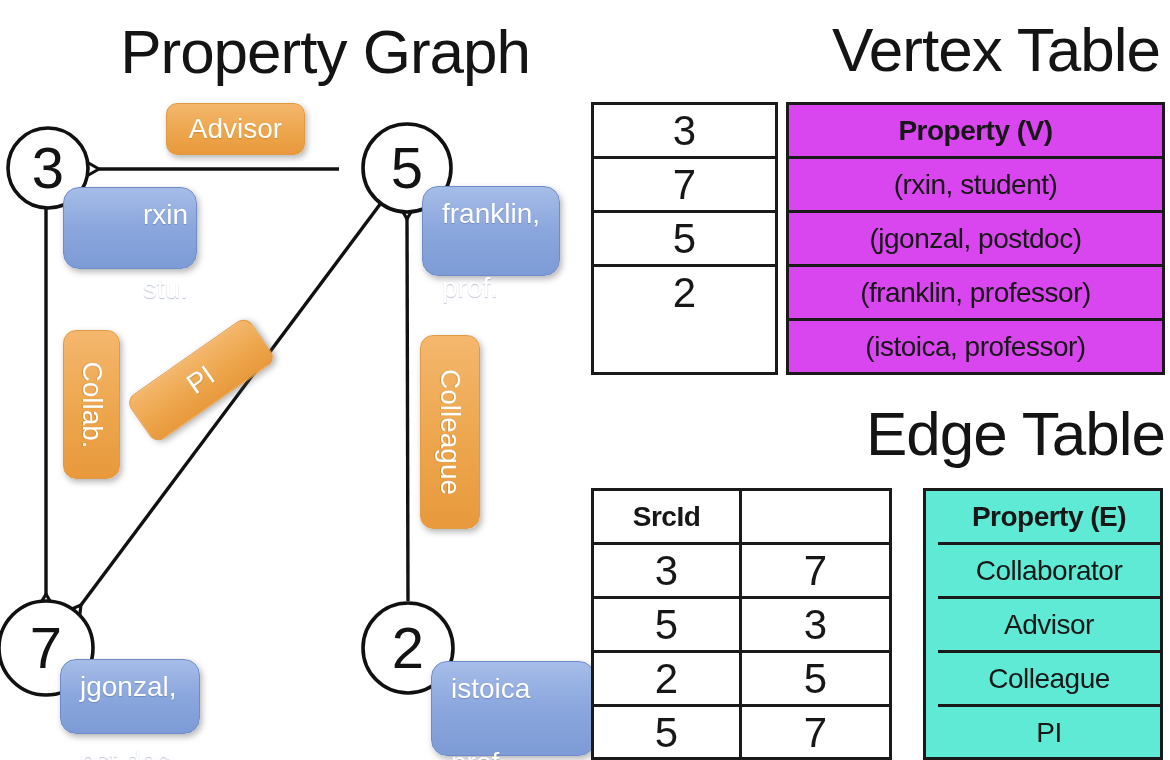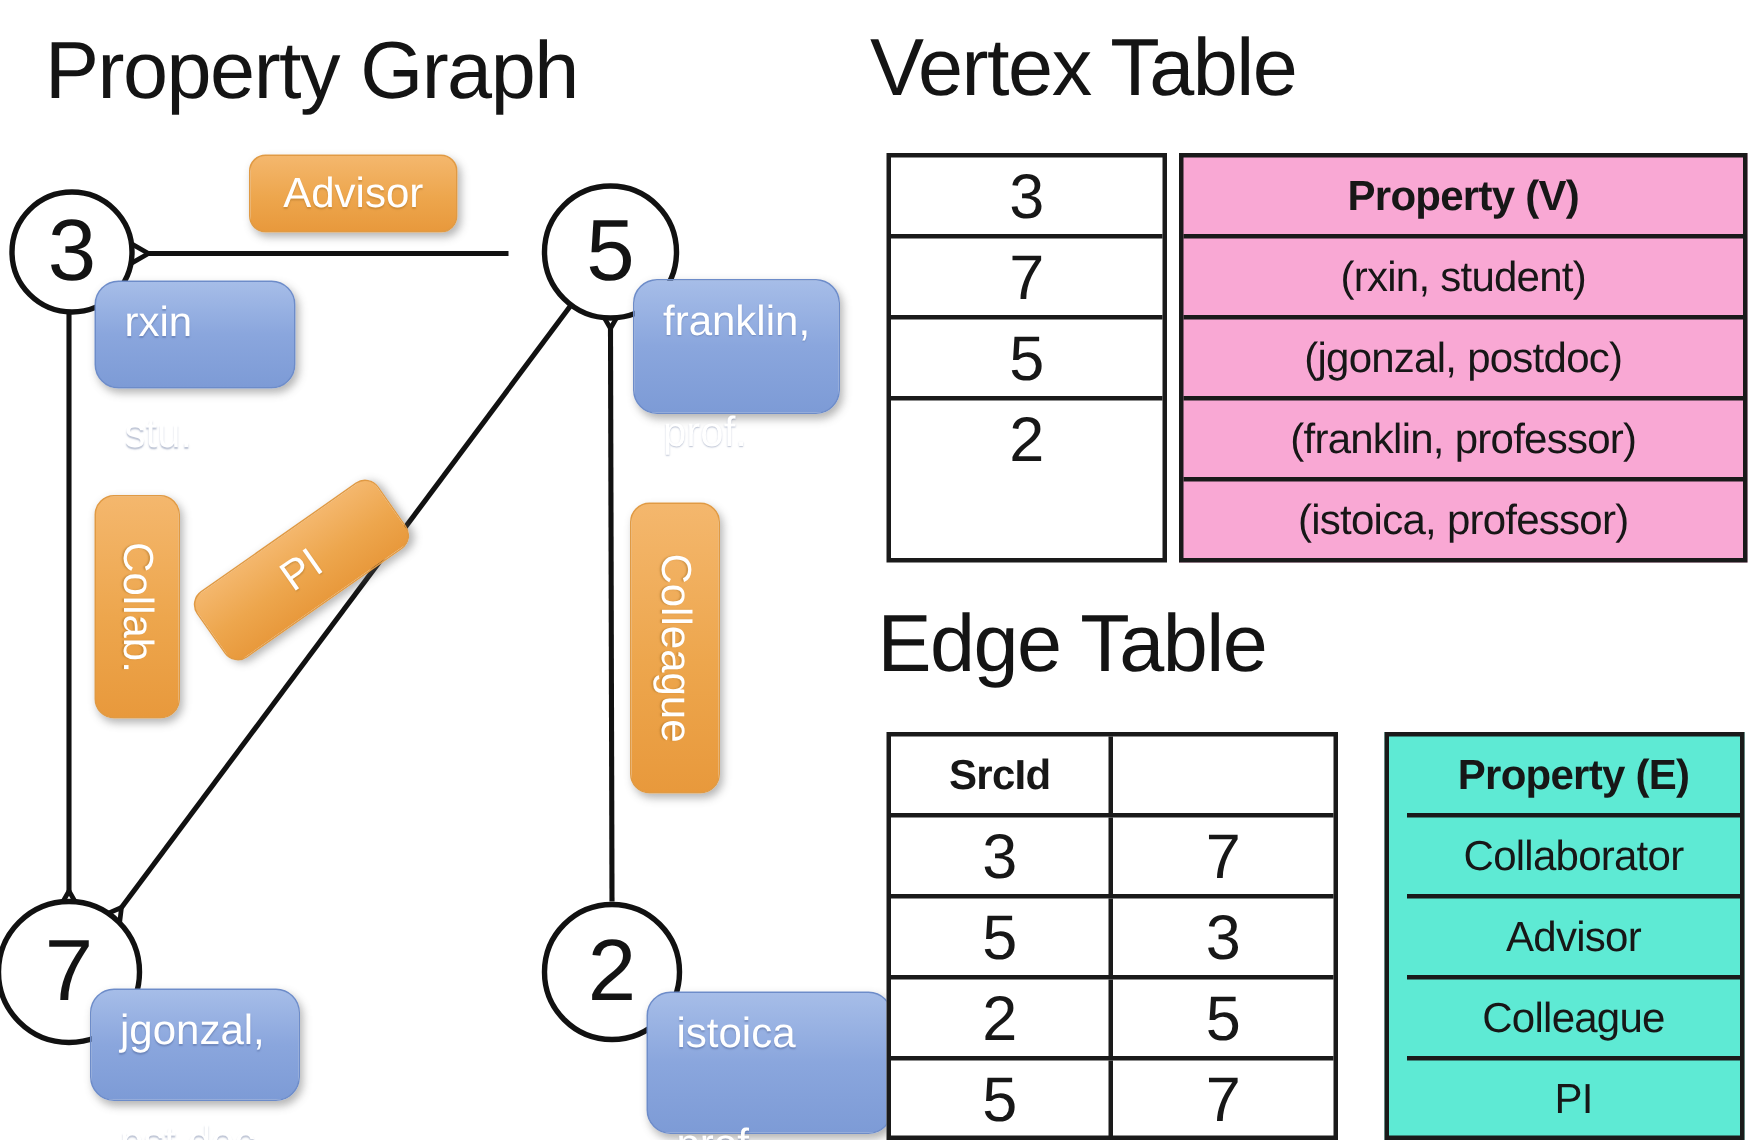--- a/index.html
+++ b/index.html
@@ -2,21 +2,21 @@
 <html><head>
 <meta charset="utf-8">
 <style>
   html,body{margin:0;padding:0;background:#ffffff;}
   .stage{
     position:relative;width:1170px;height:760px;overflow:hidden;background:#ffffff;
     font-family:"Liberation Sans","DejaVu Sans",sans-serif;color:#171717;
   }
   
   .title{
-    position:absolute;text-align:left;font-size:54px;font-weight:300;
+    position:absolute;text-align:right;font-size:62px;font-weight:300;
     color:#141414;letter-spacing:-1px;white-space:nowrap;
   }
   .t-graph{left:30px;top:16px;width:500px;}
   .t-vertex{left:580px;top:14px;width:580px;}
   .t-edge{left:585px;top:398px;width:580px;}
 
   
   .graph-svg{position:absolute;left:0;top:0;}
 
   
@@ -41,38 +41,38 @@
 
   
   .blabel{
     position:absolute;box-sizing:border-box;padding:9px 8px 8px 19px;
     background:linear-gradient(180deg,#a6bde8 0%,#8aa6dd 50%,#7d9bd6 100%);
     border:1px solid #6d8cc9;border-radius:16px;
     box-shadow:2px 3px 6px rgba(90,90,90,.45);
     color:#ffffff;font-size:28px;line-height:1.32;white-space:pre-line;
     text-shadow:0 1px 1px rgba(60,80,130,.35);
   }
-  .bl-rxin{left:63px;top:187px;width:134px;height:72px;}
+  .bl-rxin{left:63px;top:187px;width:134px;height:82px;text-align:right;}
   .bl-franklin{left:422px;top:186px;width:138px;height:90px;}
   .bl-jgonzal{left:60px;top:659px;width:140px;height:75px;}
   .bl-istoica{left:431px;top:661px;width:164px;height:95px;}
 
   
   .tcol{position:absolute;box-sizing:border-box;border:3px solid #1a1a1a;background:#ffffff;}
   .trow{
     box-sizing:border-box;height:54px;border-bottom:3px solid #1a1a1a;
     display:flex;align-items:center;justify-content:center;
   }
   .trow:last-child{height:51px;border-bottom:none;}
   .th{font-weight:bold;font-size:28px;letter-spacing:-0.5px;}
   .num{font-size:42px;font-weight:300;}
   .txt{font-size:28px;font-weight:300;letter-spacing:-0.5px;white-space:nowrap;}
 
   .vt-id{left:591px;top:102px;width:187px;height:273px;}
-  .vt-prop{left:786px;top:102px;width:379px;height:273px;background:#f9a8d4;}
+  .vt-prop{left:786px;top:102px;width:379px;height:273px;background:#d946ef;}
   .et-group{left:591px;top:488px;width:301px;height:272px;}
   .et-prop{left:923px;top:488px;width:240px;height:272px;background:#5eead4;padding-left:12px;}
 
   .splitrow{padding:0;justify-content:stretch;}
   .splitrow .c1,.splitrow .c2{
     display:flex;align-items:center;justify-content:center;height:100%;box-sizing:border-box;
   }
   .splitrow .c1{width:148px;border-right:3px solid #1a1a1a;}
   .splitrow .c2{flex:1;}
 </style>

